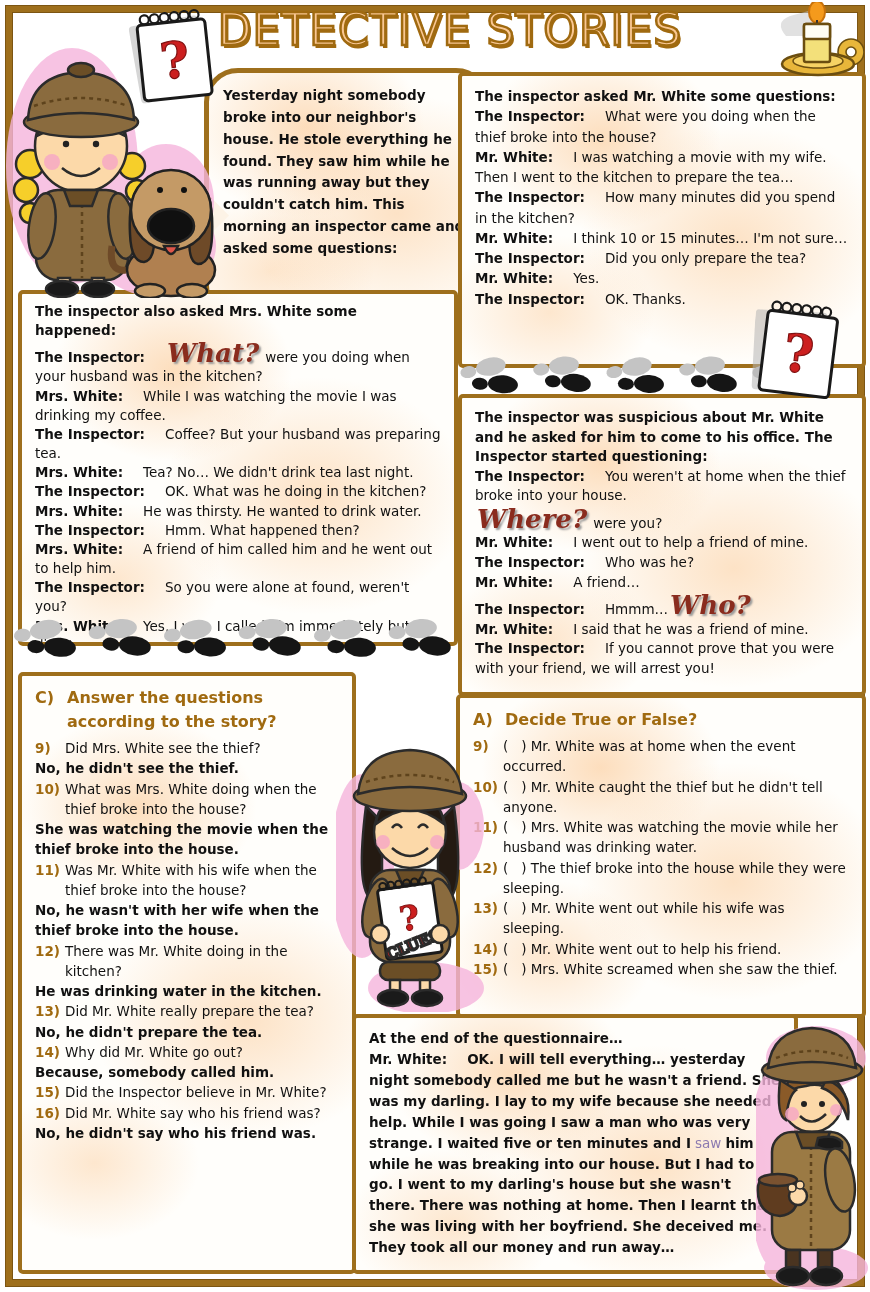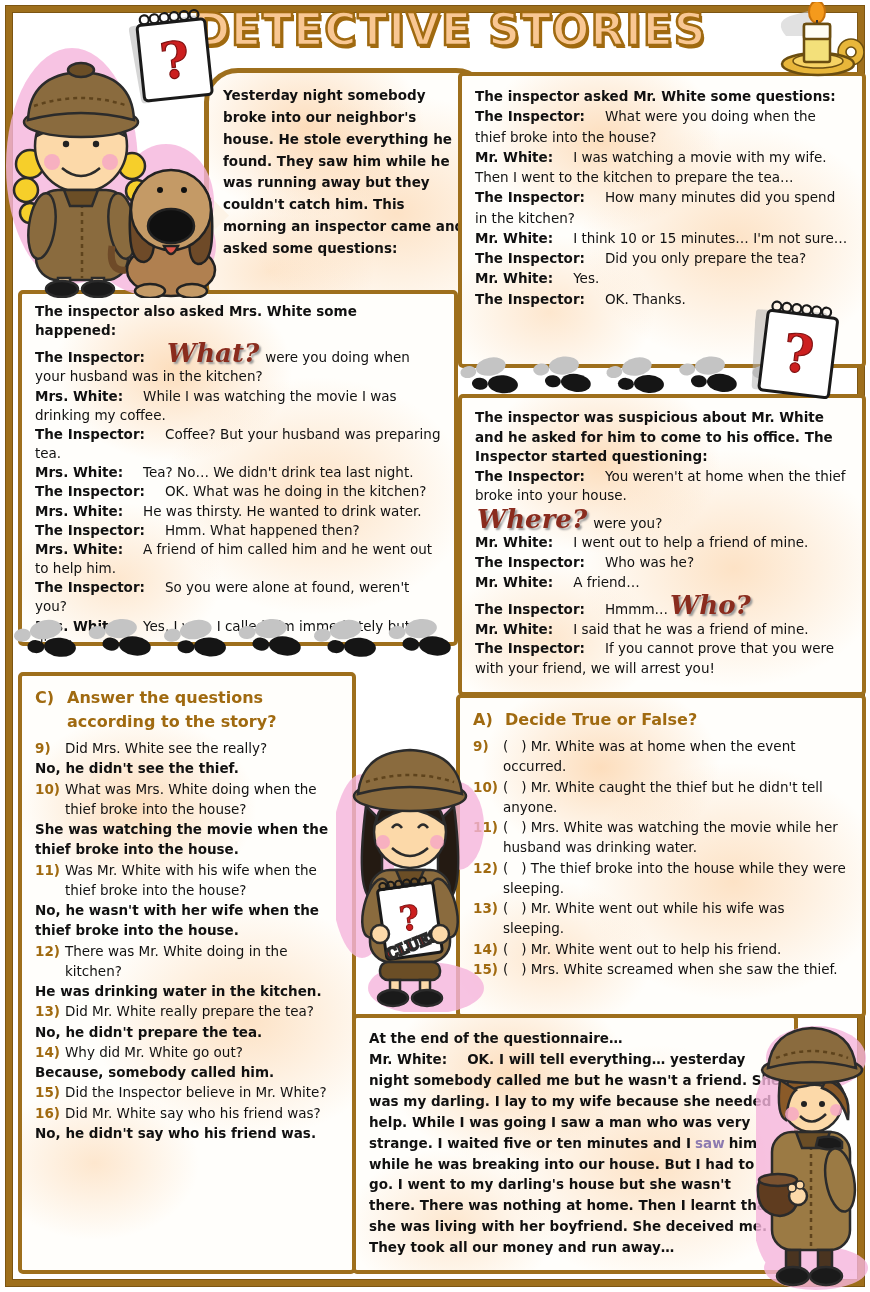--- a/index.html
+++ b/index.html
@@ -1,21 +1,21 @@
 <!DOCTYPE html>
 <html><head>
 <meta charset="utf-8">
 <style>
   html,body{margin:0;padding:0;background:#ffffff;}
   .page{position:relative;width:870px;height:1292px;background:#ffffff;overflow:hidden;
         font-family:"DejaVu Sans",sans-serif;color:#111;}
   .frame{position:absolute;left:6px;top:6px;right:6px;bottom:6px;border:6px solid #9e6f1c;
          box-shadow:0 0 0 1px #7c5512, inset 0 0 0 1px #7c5512;z-index:1;}
   .title{position:absolute;left:185px;top:4px;width:530px;text-align:center;z-index:2;
-         font-weight:700;font-size:44px;letter-spacing:1px;color:#f9c793;
+         font-weight:400;font-size:44px;letter-spacing:1px;color:#f9c793;
          -webkit-text-stroke:2.5px #a06a10;text-shadow:2px 3px 0 #a06a10;}
   .paper{background-color:#fffefb;background-image:
       radial-gradient(170px 130px at 35% 22%, rgba(249,177,103,.42), transparent 70%),
       radial-gradient(220px 170px at 68% 58%, rgba(249,177,103,.36), transparent 70%),
       radial-gradient(150px 110px at 22% 82%, rgba(249,177,103,.30), transparent 70%);}
   .box{position:absolute;border:4px solid #9e6f1c;border-radius:5px;padding:10px 13px;
        font-size:13.5px;line-height:1.5;z-index:3;overflow:hidden;}
   .bubble{position:absolute;left:204px;top:68px;width:248px;height:218px;z-index:3;
           border:5px solid #9e6f1c;border-radius:34px;padding:12px 14px;
           font-size:13.5px;font-weight:bold;line-height:1.62;overflow:hidden;}
@@ -24,21 +24,21 @@
   .ln{margin:0;}
   .spk{font-weight:bold;margin-right:20px;}
   .qword{font-family:"DejaVu Serif",serif;font-weight:bold;font-style:italic;color:#8a2c1e;
          font-size:26px;line-height:1;margin:0 6px 0 2px;text-shadow:2px 2px 2px #9a9a9a;text-align:right;}
   .sec-h{display:flex;color:#a06a10;font-weight:bold;font-size:16px;margin:0 0 4px 0;}
   .sec-h .num{width:32px;flex:none;}
   .qa-row{display:flex;margin:0;}
   .qa-row .num{width:30px;flex:none;color:#a06a10;font-weight:bold;}
   .qa-row .qtext{flex:1;}
   .qa-a{font-weight:bold;margin:0;}
-  .saw{color:#8d7bb0;font-weight:bold;margin:0 4px;}
+  .saw{color:#8d7bb0;font-weight:normal;margin:0 4px;}
   .fig{position:absolute;z-index:6;}
   .pad{position:absolute;z-index:7;}
   .fp{position:absolute;z-index:5;}
   svg text{font-family:"DejaVu Serif",serif;}
 </style>
 </head>
 <body>
 
 <div class="page">
   <div class="frame"></div>
@@ -224,21 +224,21 @@
     <use href="#fpB" fill="#151515" transform="translate(413,28) rotate(8)"></use>
   </svg>
 
   <div class="box paper" style="left:18px;top:672px;width:304px;height:574px;line-height:1.5">
     <div class="sec-h">
       <span class="num">C)</span>
       <span>Answer the questions according to the story?</span>
     </div>
     <div class="qa-row">
         <span class="num">9)</span>
-        <span class="qtext">Did Mrs. White see the really?</span>
+        <span class="qtext">Did Mrs. White see the thief?</span>
       </div>
     <p class="qa-a">No, he didn't see the thief.</p>
     <div class="qa-row">
         <span class="num">10)</span>
         <span class="qtext">What was Mrs. White doing when the thief broke into the house?</span>
       </div>
     <p class="qa-a">She was watching the movie when the thief broke into the house.</p>
     <div class="qa-row">
         <span class="num">11)</span>
         <span class="qtext">Was Mr. White with his wife when the thief broke into the house?</span>

